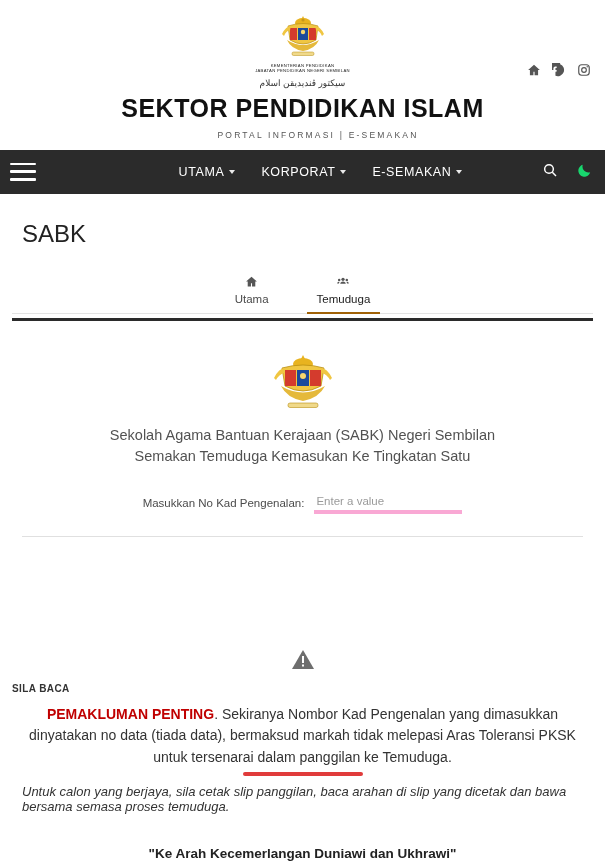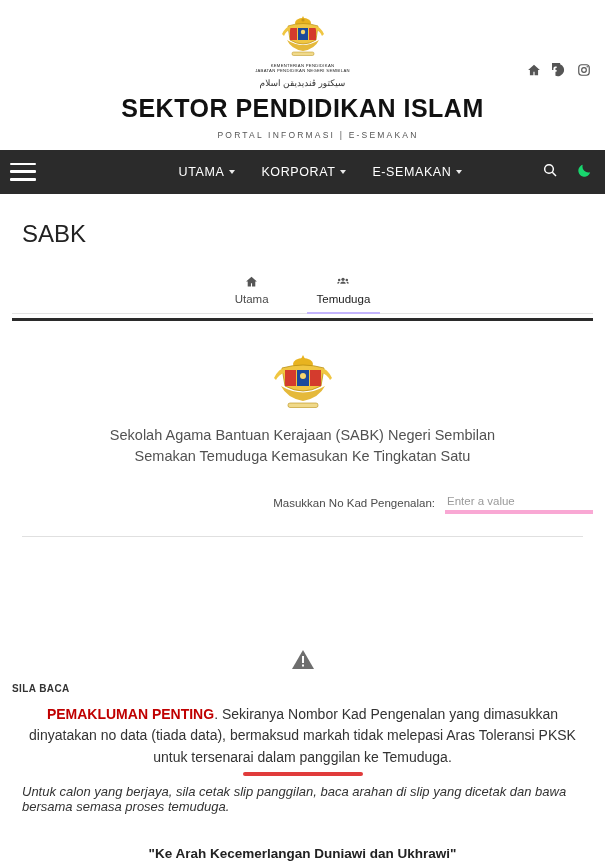--- a/index.html
+++ b/index.html
@@ -132,42 +132,42 @@
   .tab {
     padding: 4px 10px 7px 10px;
     text-align: center;
     color: #4a4a4a;
     font-size: 11.5px;
     cursor: pointer;
     border-bottom: 2px solid transparent;
     position: relative;
     top: 1px;
   }
-  .tab.active { border-bottom: 2px solid #c4b5fd; color: #222; }
+  .tab.active { border-bottom: 2px solid #a16207; color: #222; }
   .tab .ticon { display: block; font-size: 13px; line-height: 15px; margin-bottom: 2px; color: #555; }
   .form-area {
     border-top: 3px solid #2b2b2b;
     padding-top: 18px;
     margin-top: 4px;
     position: relative;
   }
   .mini-crest {
     width: 74px; height: 60px;
     margin: 14px auto 12px auto;
   }
   .form-title {
     text-align: center;
     font-size: 14.5px;
     color: #333;
     line-height: 1.45;
     opacity: .85;
   }
   .input-row {
     display: flex;
-    justify-content: flex-end;
+    justify-content: center;
     align-items: center;
     gap: 10px;
     margin-top: 26px;
     padding-bottom: 16px;
   }
   .input-label {
     font-size: 11.5px;
     color: #4b4b4b;
   }
   .id-input {

